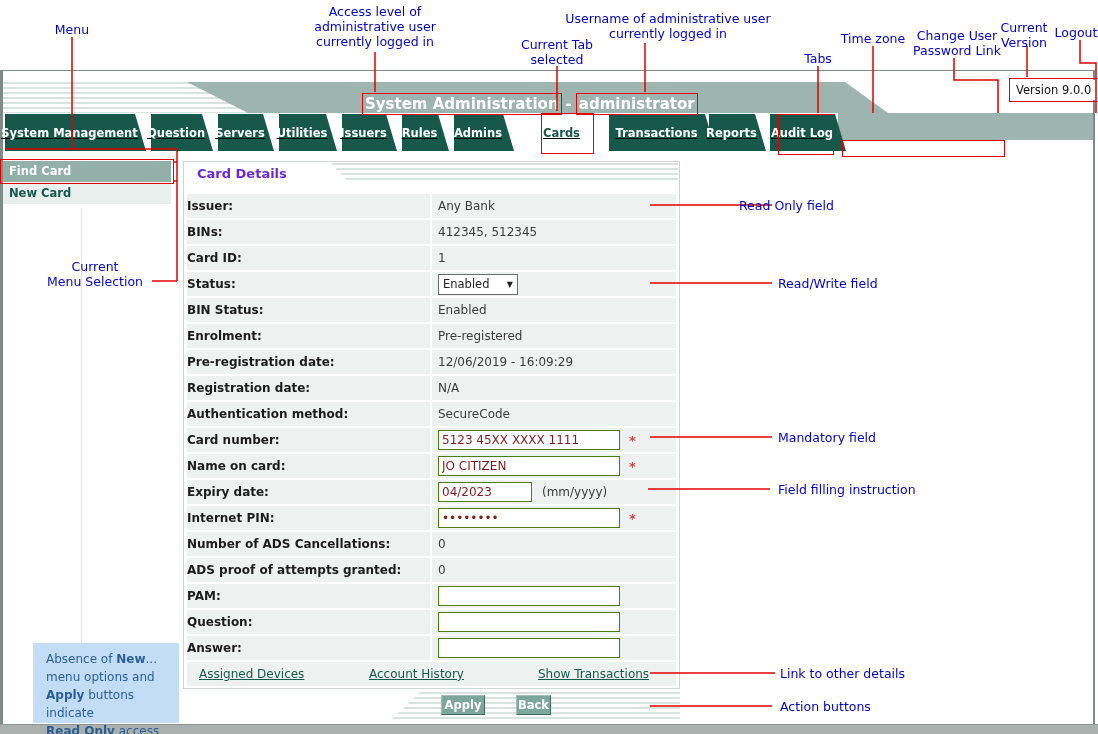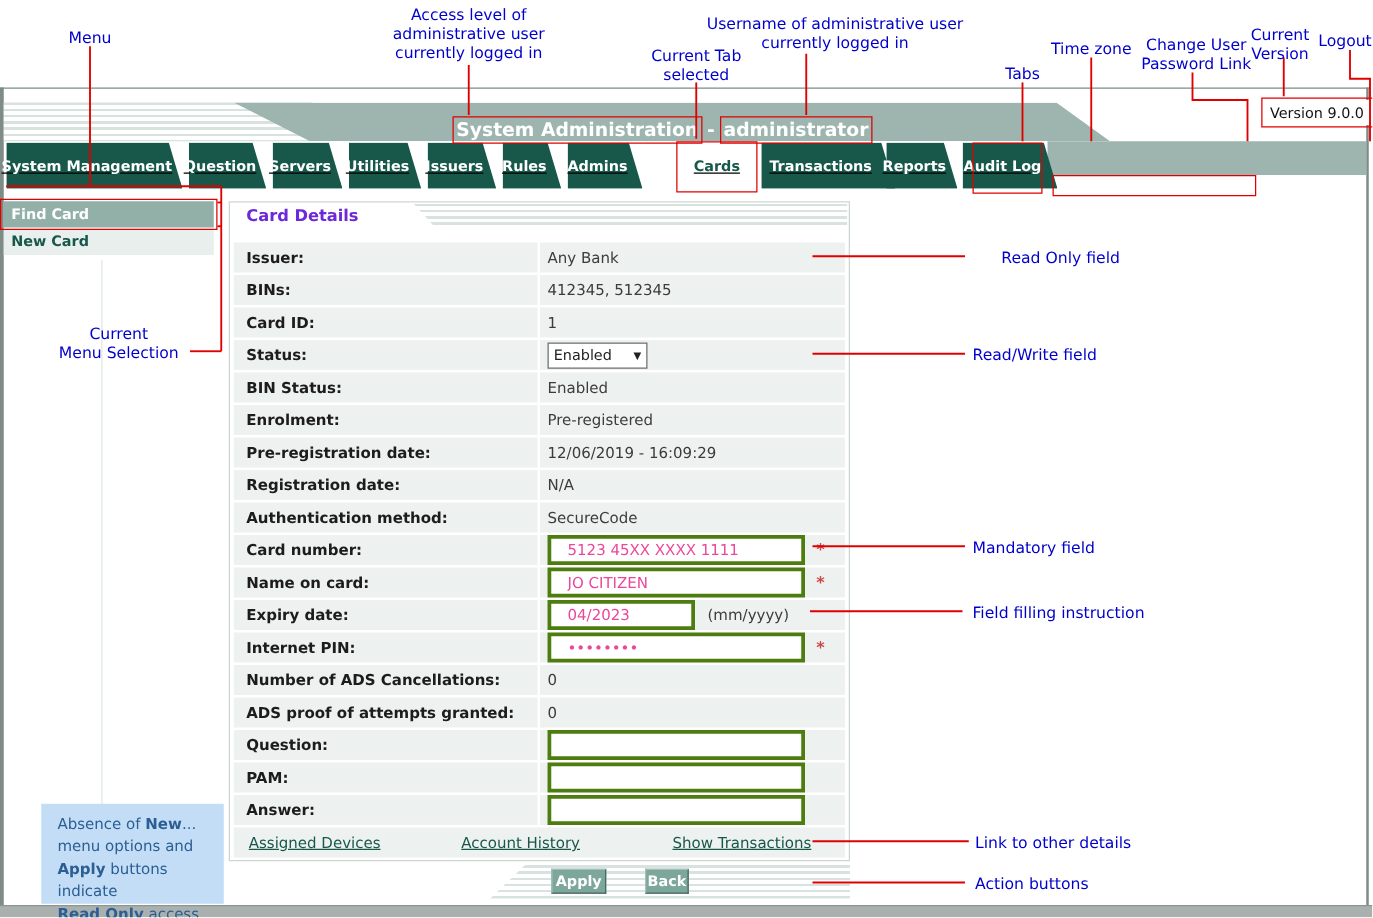--- a/index.html
+++ b/index.html
@@ -63,25 +63,25 @@
   
   .panel{left:183px;top:161px;width:497px;height:528px;border:1px solid #cdd6d2;box-sizing:border-box;background:#fff;}
   .panel-header{position:absolute;left:0;top:0;width:100%;height:22px;}
   .ph-stripes{position:absolute;left:147px;top:1px;right:1px;height:20px;
     background:repeating-linear-gradient(to bottom,var(--stripe) 0 2px,#fff 2px 5px);
     clip-path:polygon(0 0,100% 0,100% 100%,18px 100%);}
   .ph-title{position:absolute;left:13px;top:4px;font-weight:bold;font-size:13px;color:#6d28d9;background:#fff;padding-right:8px;}
   .rows{position:absolute;left:3px;top:32px;width:489px;}
   .row{display:flex;height:24px;margin-bottom:2px;}
   .lbl{width:243px;background:var(--rowbg);font-weight:bold;font-size:12px;color:#1c1c1c;
-    line-height:24px;padding-left:10px;box-sizing:border-box;white-space:nowrap;}
+    line-height:24px;box-sizing:border-box;white-space:nowrap;}
   .val{flex:1;margin-left:2px;background:var(--rowbg);display:flex;align-items:center;
     padding-left:6px;font-size:12px;color:#3c3c3c;position:relative;white-space:nowrap;}
-  .txt-input{width:174px;height:18px;border:3px solid #4d7c0f;font-family:"DejaVu Sans",sans-serif;
-    font-size:12px;color:#ec4899;padding:0 13px;background:#fff;box-sizing:content-box;}
+  .txt-input{width:174px;height:18px;border:1px solid #4d7c0f;font-family:"DejaVu Sans",sans-serif;
+    font-size:12px;color:#7f1d1d;padding:0 3px;background:#fff;box-sizing:content-box;}
   .txt-input.small{width:86px;}
   .star{color:#cc4848;font-weight:bold;margin-left:9px;font-size:13px;}
   .suffix{margin-left:10px;color:#3c3c3c;}
   .selectbox{width:70px;height:19px;border:1px solid #6b6b6b;background:#fff;display:flex;
     align-items:center;justify-content:space-between;padding:0 4px;font-size:11.5px;color:#222;box-sizing:content-box;}
   .selectbox .arrow{font-size:8px;color:#222;}
   .links-row{display:block;position:relative;height:24px;margin-bottom:2px;background:var(--rowbg);}
   .detail-link{position:absolute;top:0;line-height:24px;color:var(--green-dark);text-decoration:underline;font-size:12px;cursor:pointer;}
 
   
@@ -149,21 +149,21 @@
         <span class="tab-label">Issuers</span>
       </div>
       <div class="abs tab" style="left: 402px; width: 47px;">
         <div class="tab-bg"></div>
         <span class="tab-label">Rules</span>
       </div>
       <div class="abs tab" style="left: 454px; width: 60px;">
         <div class="tab-bg"></div>
         <span class="tab-label">Admins</span>
       </div>
-      <div class="abs tab active ann-full" style="left: 543px; width: 49px; padding-left: 12px;">
+      <div class="abs tab active ann-full" style="left: 543px; width: 49px;">
         <div class="tab-bg"></div>
         <span class="tab-label">Cards</span>
       </div>
       <div class="abs tab" style="left: 597px; width: 107px; margin-left: 12px;">
         <div class="tab-bg"></div>
         <span class="tab-label">Transactions</span>
       </div>
       <div class="abs tab" style="left: 709px; width: 57px;">
         <div class="tab-bg"></div>
         <span class="tab-label">Reports</span>
@@ -282,27 +282,27 @@
             <span>0</span>
           </div>
         </div>
         <div class="row">
           <div class="lbl">ADS proof of attempts granted:</div>
           <div class="val">
             <span>0</span>
           </div>
         </div>
         <div class="row">
+          <div class="lbl">PAM:</div>
+          <div class="val">
+            <input class="txt-input" style="">
+          </div>
+        </div>
+        <div class="row">
           <div class="lbl">Question:</div>
-          <div class="val">
-            <input class="txt-input" style="">
-          </div>
-        </div>
-        <div class="row">
-          <div class="lbl">PAM:</div>
           <div class="val">
             <input class="txt-input" style="">
           </div>
         </div>
         <div class="row">
           <div class="lbl">Answer:</div>
           <div class="val">
             <input class="txt-input" style="">
           </div>
         </div>
@@ -383,21 +383,21 @@
         <div>Current</div>
         <div>Version</div>
       </div>
       <div class="ann-label center" style="left: 1076px; top: 25px;">
         <div>Logout</div>
       </div>
       <div class="ann-label center" style="left: 95px; top: 259px;">
         <div>Current</div>
         <div>Menu Selection</div>
       </div>
-      <div class="ann-label" style="left: 801px; top: 198px;">
+      <div class="ann-label" style="left: 739px; top: 198px;">
         <div>Read Only field</div>
       </div>
       <div class="ann-label" style="left: 778px; top: 276px;">
         <div>Read/Write field</div>
       </div>
       <div class="ann-label" style="left: 778px; top: 430px;">
         <div>Mandatory field</div>
       </div>
       <div class="ann-label" style="left: 778px; top: 482px;">
         <div>Field filling instruction</div>

